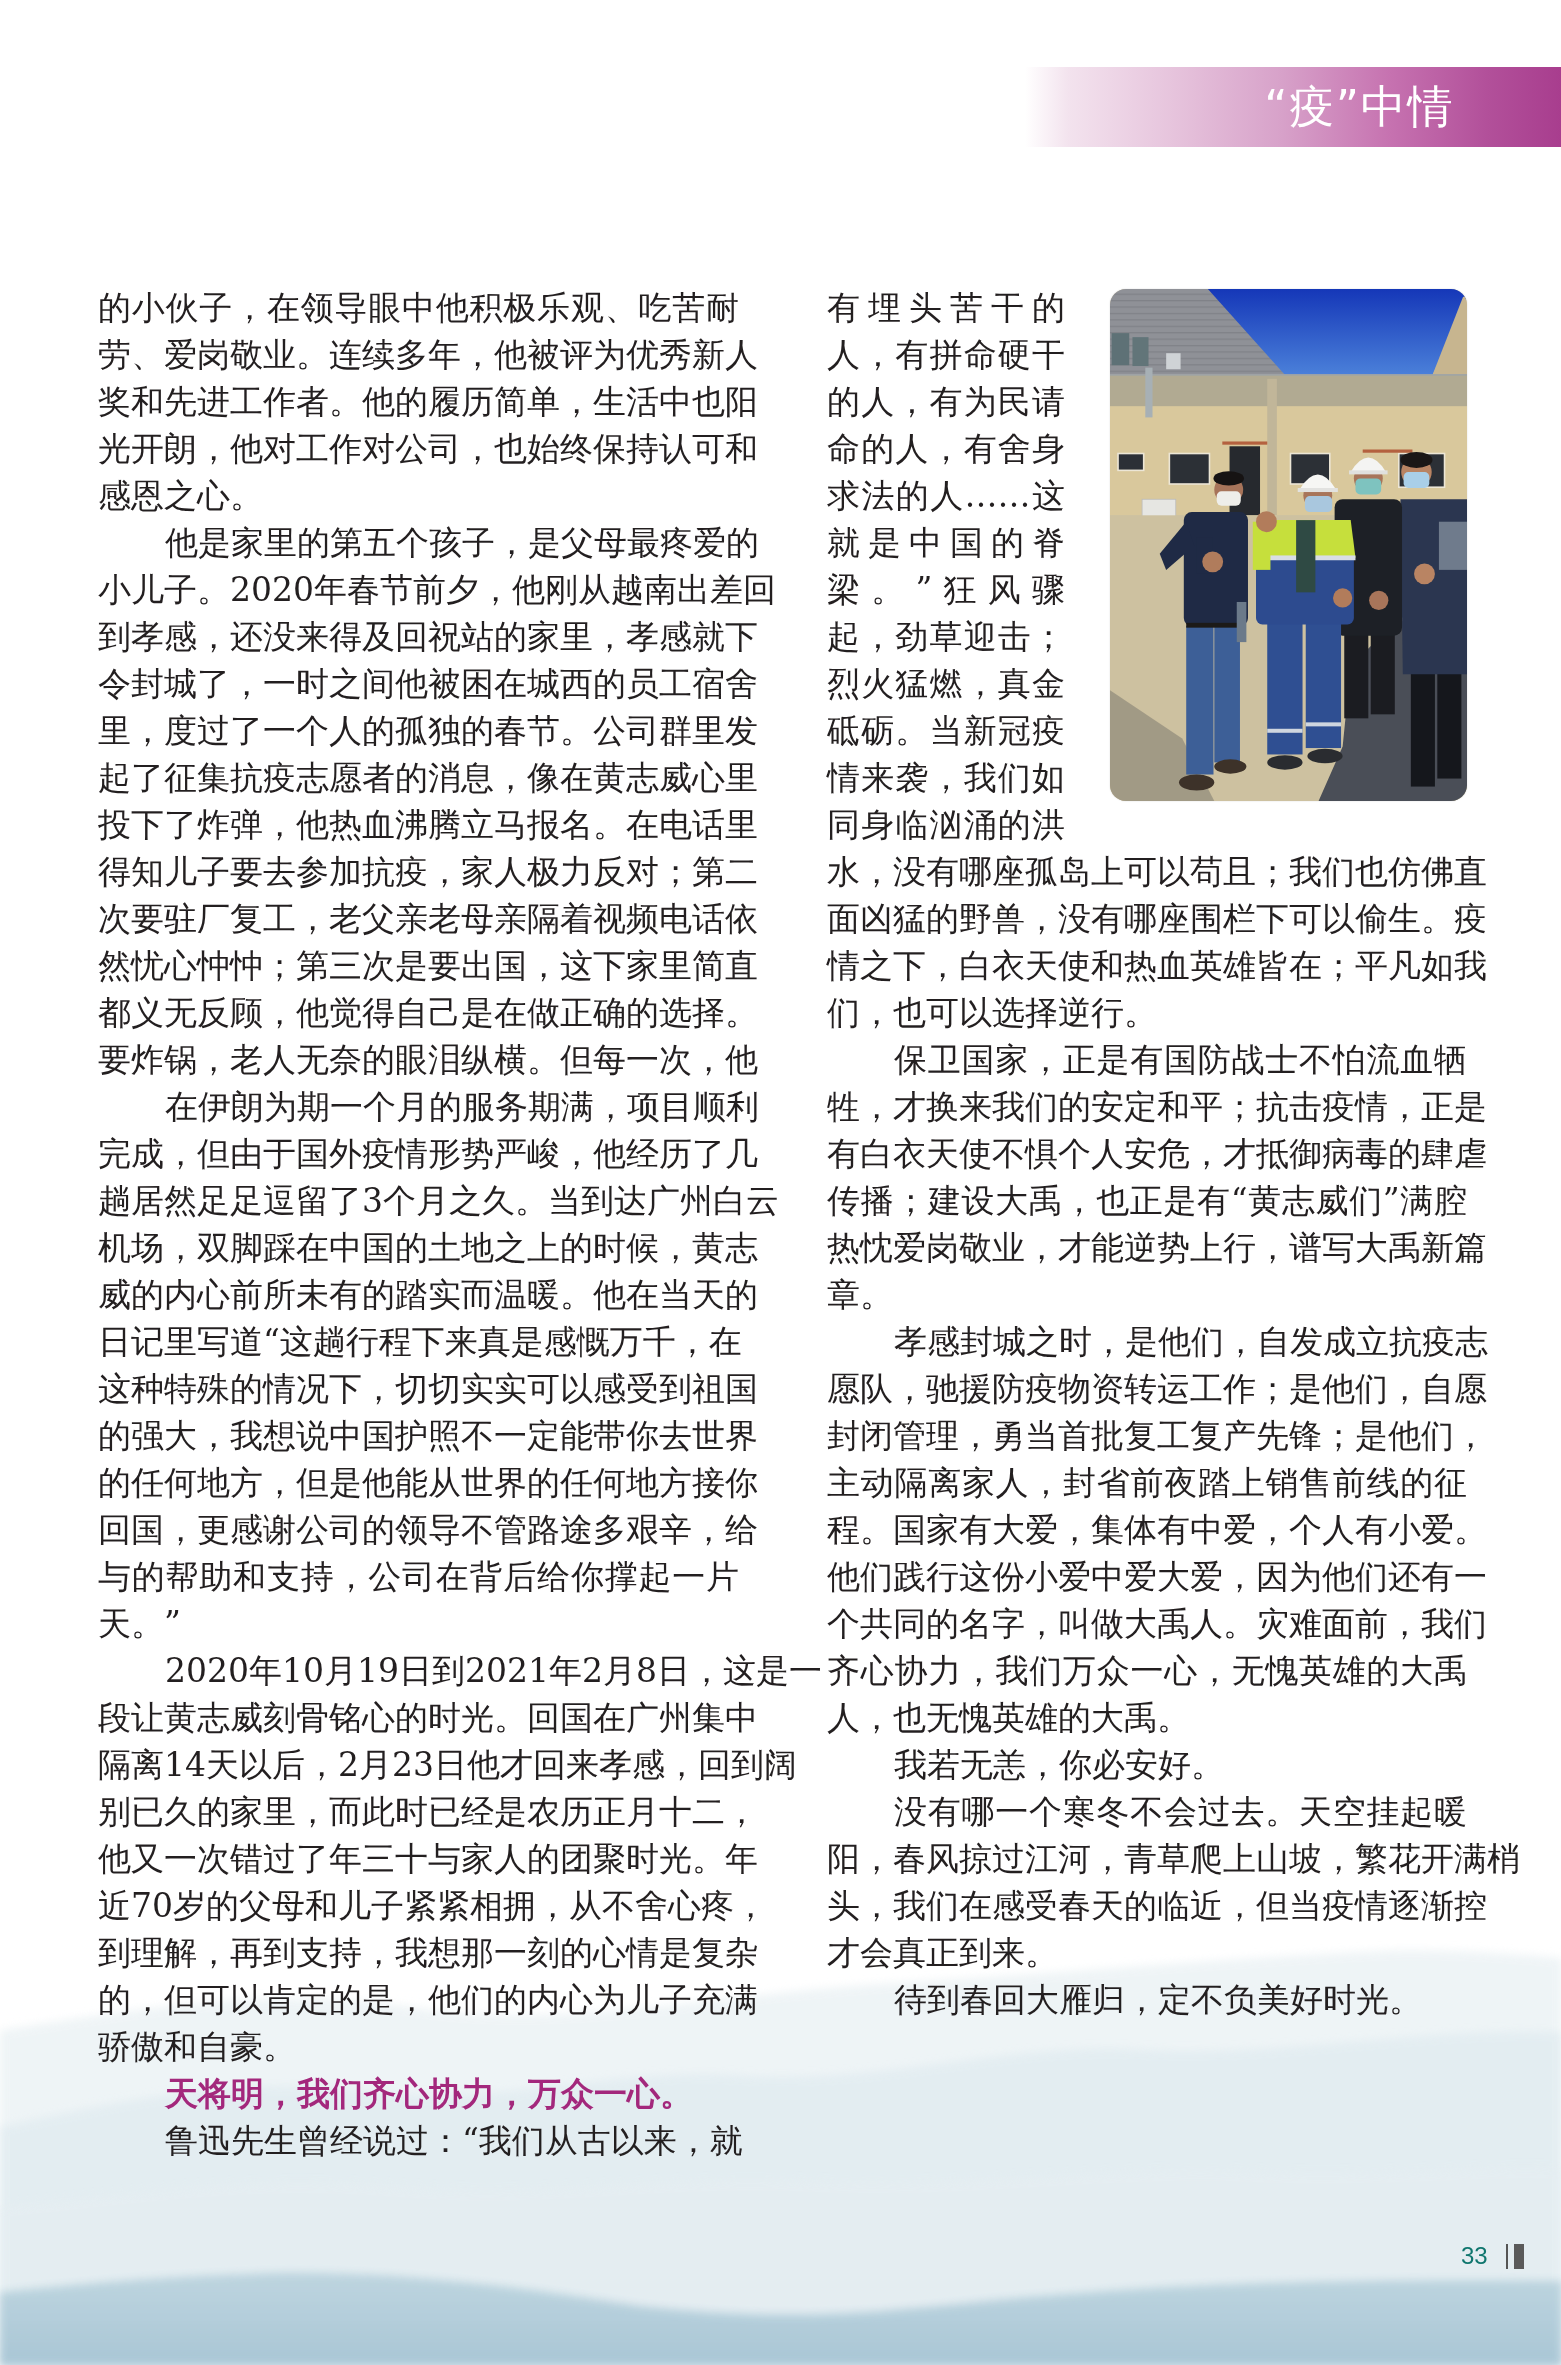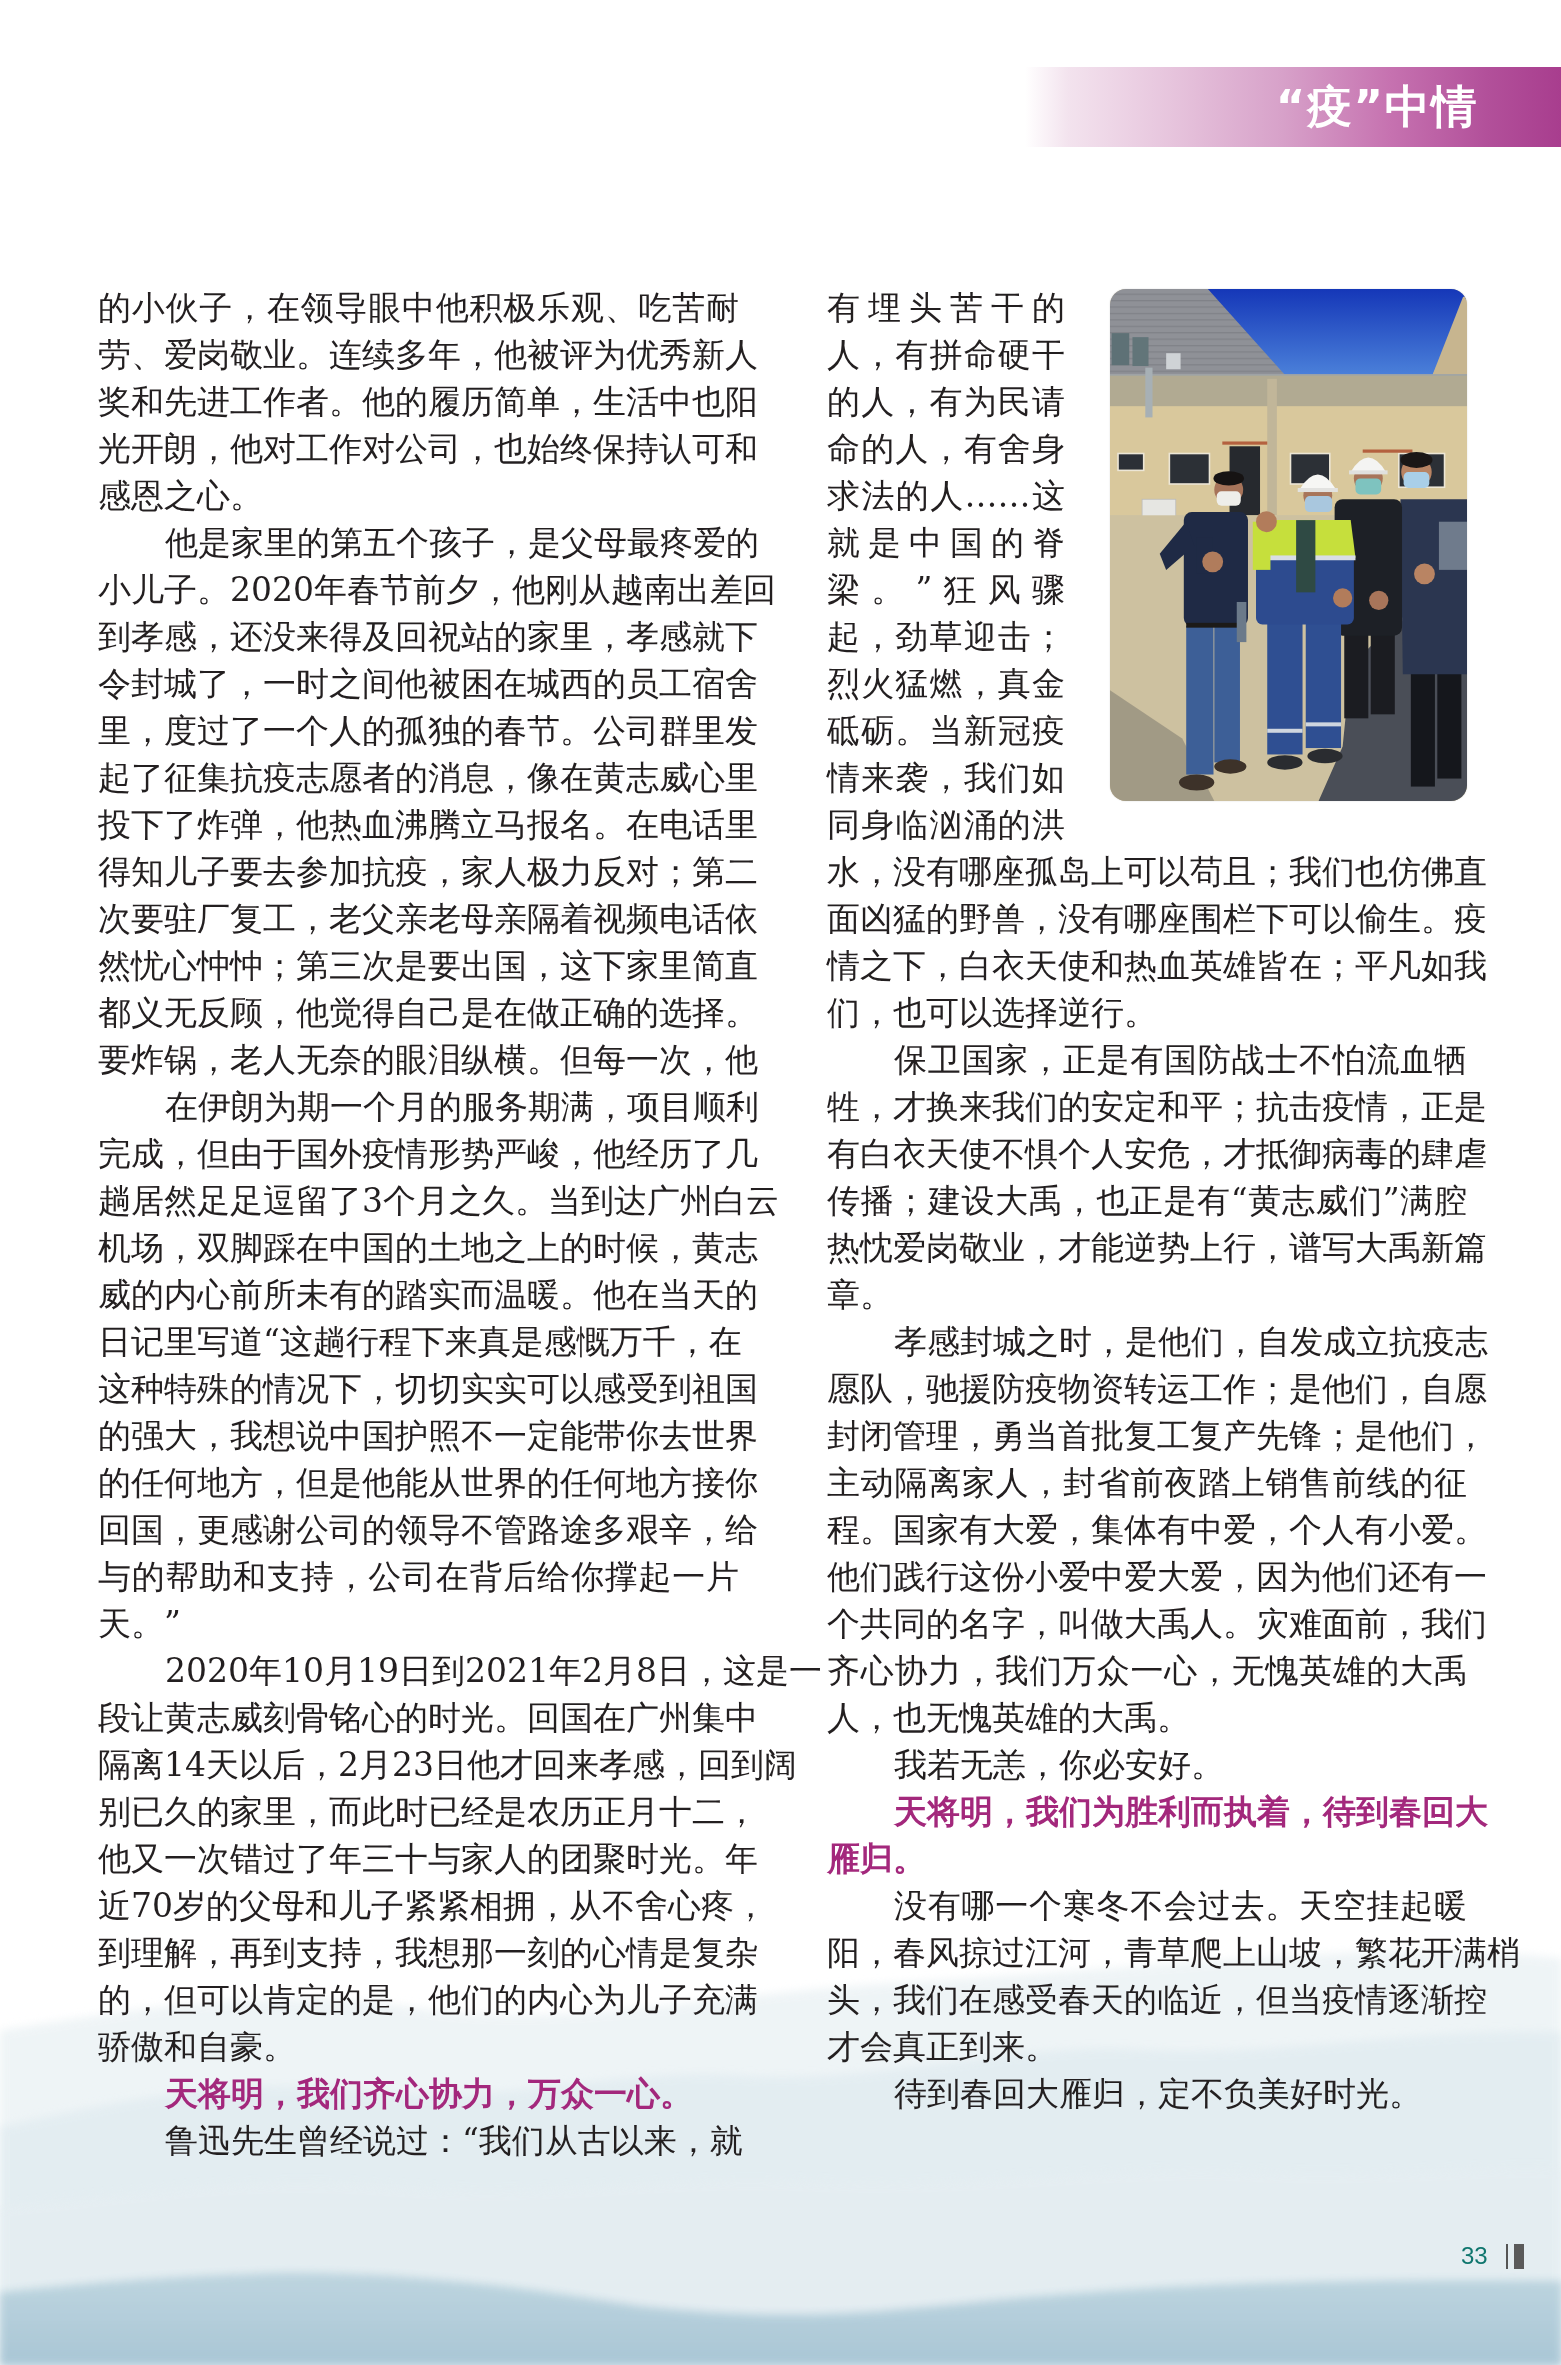--- a/index.html
+++ b/index.html
@@ -6,22 +6,22 @@
   body {
     width:1562px; height:2366px; position:relative; overflow:hidden;
     background:#ffffff;
   }
   .wash { position:absolute; left:0; top:1910px; width:1562px; height:456px; z-index:0; }
   .banner {
     position:absolute; left:1025px; top:67px; width:537px; height:80px; z-index:2;
     background:linear-gradient(to right, rgba(255,255,255,1) 0%, #f3e3ee 8%, #e6c3dc 28%, #d7a1c9 48%, #c672b0 68%, #b2509a 86%, #a83d8e 100%);
   }
   .banner-title {
-    position:absolute; right:84px; top:0; height:80px; line-height:80px;
-    font-family:"DejaVu Sans","Liberation Sans",sans-serif; font-weight:bold;
+    position:absolute; right:108px; top:0; height:80px; line-height:80px;
+    font-family:"DejaVu Sans","Liberation Sans",sans-serif; font-weight:normal;
     font-size:45px; color:#ffffff; letter-spacing:1.6px; white-space:nowrap;
   }
   .col {
     position:absolute; top:284px; z-index:2;
     font-family:"DejaVu Serif","Liberation Serif",serif;
     font-size:33px; line-height:47px; color:#231f20;
   }
   .col-left { left:98px; width:641px; }
   .col-right { left:827px; width:640px; }
   .ln { height:47px; white-space:nowrap; text-align:left; overflow:visible; }
@@ -247,24 +247,20 @@
     <div class="ln full">程。国家有大爱，集体有中爱，个人有小爱。</div>
     <div class="ln full">他们践行这份小爱中爱大爱，因为他们还有一</div>
     <div class="ln full">个共同的名字，叫做大禹人。灾难面前，我们</div>
     <div class="ln full">齐心协力，我们万众一心，无愧英雄的大禹</div>
     <div class="ln">人，也无愧英雄的大禹。</div>
   </div>
   <div>
     <div class="ln ind">我若无恙，你必安好。</div>
   </div>
   <div>
-    <div class="ln full ind hl">天将明，我们为胜利而执着，待到春回大</div>
-    <div class="ln hl">雁归。</div>
-  </div>
-  <div>
     <div class="ln full ind">没有哪一个寒冬不会过去。天空挂起暖</div>
     <div class="ln full">阳，春风掠过江河，青草爬上山坡，繁花开满梢</div>
     <div class="ln full">头，我们在感受春天的临近，但当疫情逐渐控</div>
     <div class="ln">才会真正到来。</div>
   </div>
   <div>
     <div class="ln ind">待到春回大雁归，定不负美好时光。</div>
   </div>
 </div>
 

